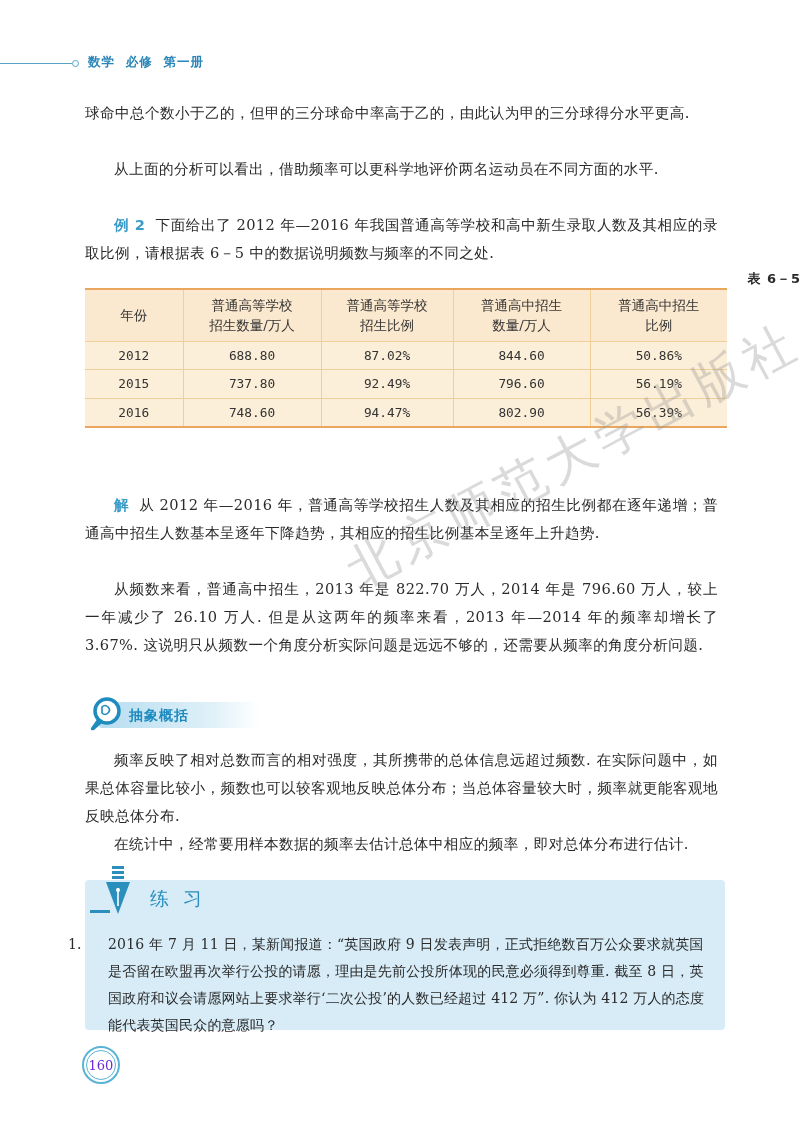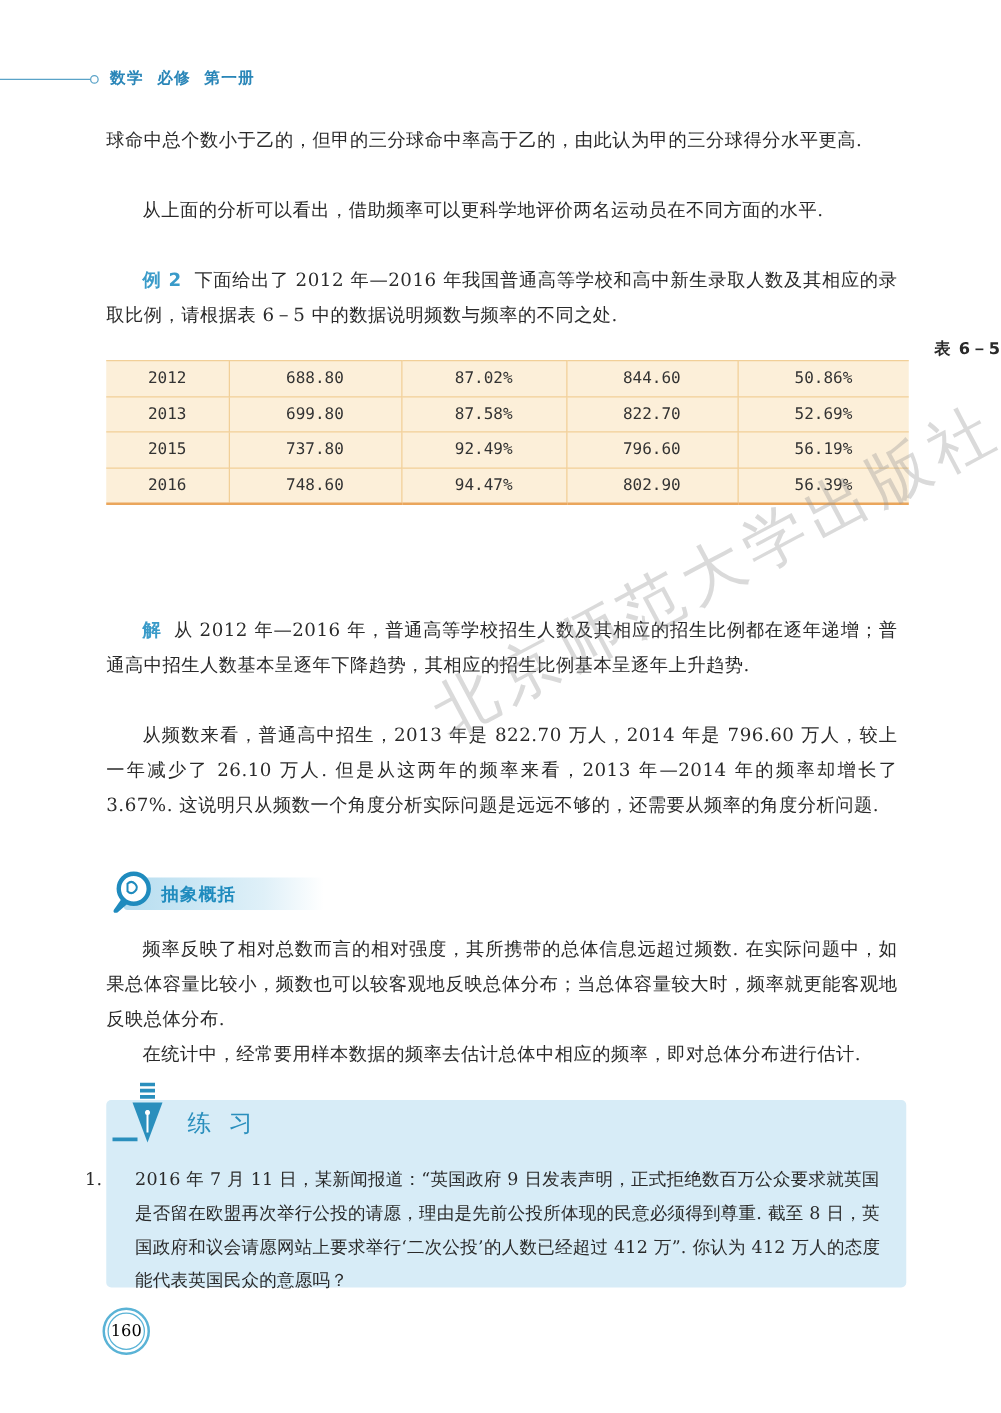--- a/index.html
+++ b/index.html
@@ -38,21 +38,21 @@
     .exercise-box { position: absolute; left: 85px; top: 880px; width: 640px; height: 150px; background: #d7ecf7; border-radius: 4px; }
     .exercise-head { position: absolute; left: 90px; top: 866px; width: 200px; height: 54px; }
     .exercise-head .pen { position: absolute; left: 12px; top: 0; width: 32px; height: 52px; }
     .exercise-head .underline { position: absolute; left: 0; top: 44px; width: 20px; height: 3px; background: #2a8fbd; }
     .exercise-head .title { position: absolute; left: 60px; top: 20px; font-family: "DejaVu Sans", sans-serif; font-weight: normal; font-size: 19px; color: #2a8fbd; letter-spacing: 14px; }
     .exercise-text { position: absolute; left: 88px; top: 931px; width: 628px; font-size: 14px; line-height: 27px; letter-spacing: 0.2px; }
     .exercise-text .num { display: inline-block; width: 20px; }
     .exercise-text .hang { padding-left: 20px; text-indent: -20px; }
 
     .page-number { position: absolute; left: 82px; top: 1046px; width: 38px; height: 38px; border: 2px solid #5ab3d6; border-radius: 50%; display: flex; align-items: center; justify-content: center; }
-    .page-number .inner { width: 30px; height: 30px; border: 1px solid #5ab3d6; border-radius: 50%; display: flex; align-items: center; justify-content: center; font-size: 13px; color: #000000; font-family: "DejaVu Serif", serif; }
+    .page-number .inner { width: 30px; height: 30px; border: 1px solid #5ab3d6; border-radius: 50%; display: flex; align-items: center; justify-content: center; font-size: 13px; color: #6d28d9; font-family: "DejaVu Serif", serif; }
   </style>
 </head>
 <body>
 
 <div class="running-head">
   <div class="rule"></div>
   <div class="dot"></div>
   <div class="title">数学  必修  第一册</div>
 </div>
 
@@ -65,33 +65,45 @@
 
 <table class="data">
   <colgroup>
       <col class="c1">
       <col class="c2">
       <col class="c3">
       <col class="c4">
       <col class="c5">
     </colgroup>
   <tbody>
+      <tr>
+    <th><span>年份</span></th>
+    <th>
+          <div>普通高等学校</div>
+          <div>招生数量/万人</div>
+        </th>
+    <th>
+          <div>普通高等学校</div>
+          <div>招生比例</div>
+        </th>
+    <th>
+          <div>普通高中招生</div>
+          <div>数量/万人</div>
+        </th>
+    <th>
+          <div>普通高中招生</div>
+          <div>比例</div>
+        </th>
+  </tr>
   <tr>
     <td>2012</td>
     <td>688.80</td>
     <td>87.02%</td>
     <td>844.60</td>
     <td>50.86%</td>
-  </tr>
-  <tr>
-    <td>2013</td>
-    <td>699.80</td>
-    <td>87.58%</td>
-    <td>822.70</td>
-    <td>52.69%</td>
   </tr>
   <tr>
     <td>2015</td>
     <td>737.80</td>
     <td>92.49%</td>
     <td>796.60</td>
     <td>56.19%</td>
   </tr>
   <tr>
     <td>2016</td>

